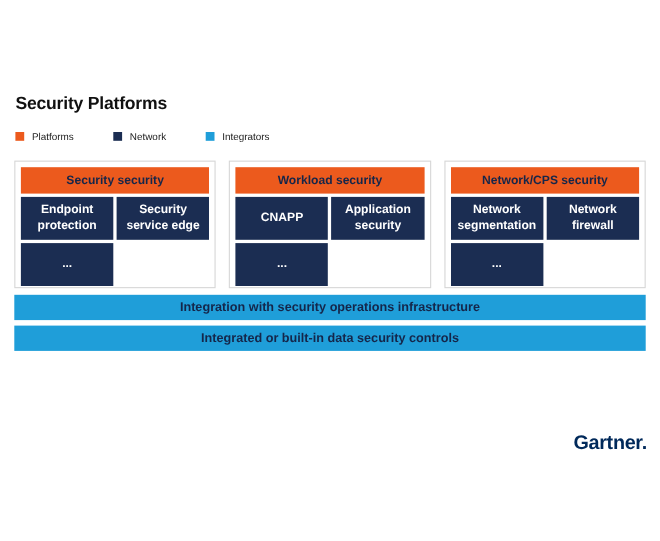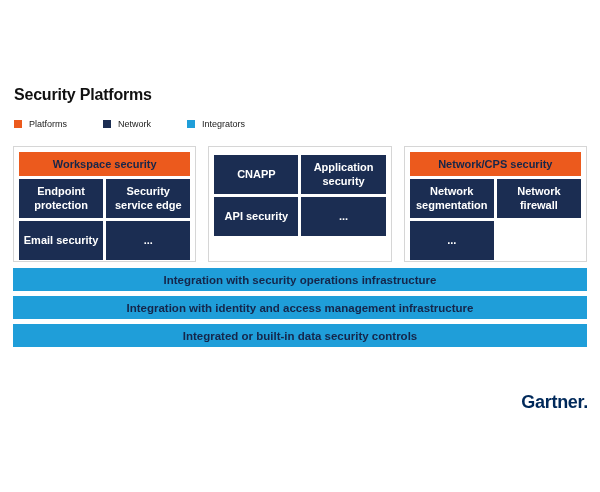--- a/index.html
+++ b/index.html
@@ -86,51 +86,49 @@
     </div>
     <div class="legend-item">
       <span class="legend-swatch" style="background: rgb(31, 158, 217);"></span>
       <span class="legend-label">Integrators</span>
     </div>
   </div>
 
   <div class="columns">
 
     <div class="colbox">
-      <div class="colheader">Workspace security</div>
+      <div class="colheader">Security security</div>
       <div class="colgrid">
         <div class="cell">Endpoint protection</div>
         <div class="cell">Security service edge</div>
-        <div class="cell">Email security</div>
         <div class="cell">...</div>
       </div>
     </div>
 
     <div class="colbox">
+      <div class="colheader">Workload security</div>
       <div class="colgrid">
         <div class="cell">CNAPP</div>
         <div class="cell">Application security</div>
-        <div class="cell">API security</div>
         <div class="cell">...</div>
       </div>
     </div>
 
     <div class="colbox">
       <div class="colheader">Network/CPS security</div>
       <div class="colgrid">
         <div class="cell">Network segmentation</div>
         <div class="cell">Network firewall</div>
         <div class="cell">...</div>
       </div>
     </div>
 
   </div>
 
   <div class="bars">
     <div class="bar">Integration with security operations infrastructure</div>
-    <div class="bar">Integration with identity and access management infrastructure</div>
     <div class="bar">Integrated or built-in data security controls</div>
   </div>
 
 
   <div class="brand"><span>Gartner</span><span class="dot">.</span></div>
 
 </div>
 
 </body></html>

